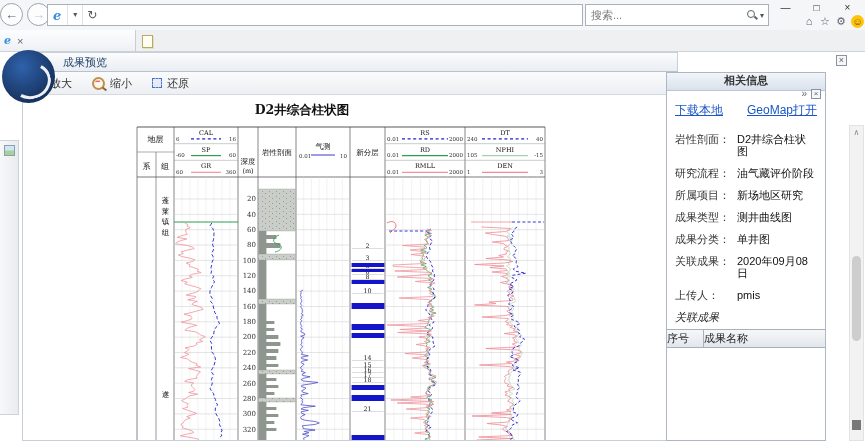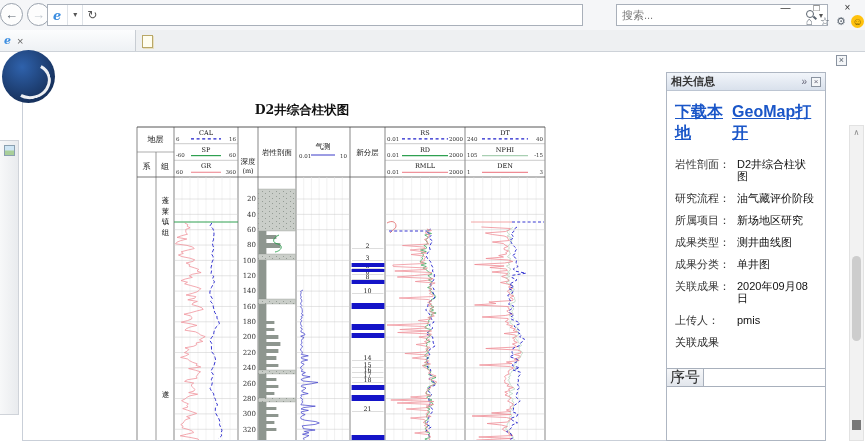--- a/index.html
+++ b/index.html
@@ -12,22 +12,22 @@
   .navbtn.fwd{color:#c3c9d0;}
   .addr{position:absolute;left:47px;top:4px;width:536px;height:22px;background:#fff;border:1px solid #a9b0ba;
     box-sizing:border-box;display:flex;align-items:center;padding:0 0 0 5px;font-size:11px;}
   .ie-e{color:#3b8de0;font-weight:bold;font-style:italic;font-size:13px;margin-right:6px;font-family:"DejaVu Serif","Liberation Serif",serif;}
   .url{flex:1;white-space:nowrap;overflow:hidden;color:#000;}
   .url .dim{color:#666;}
   .addr-right{display:flex;height:100%;align-items:center;}
   .addr-right span{display:inline-block;text-align:center;color:#555;border-left:1px solid #dfe3e8;height:100%;line-height:20px;}
   .addr-caret{width:14px;font-size:8px;}
   .addr-refresh{width:18px;font-size:12px;}
-  .search{position:absolute;left:585px;top:4px;width:212px;height:22px;background:#fff;border:1px solid #a9b0ba;
-    box-sizing:border-box;display:flex;align-items:center;margin-left:31px;}
+  .search{position:absolute;left:585px;top:4px;width:184px;height:22px;background:#fff;border:1px solid #a9b0ba;
+    box-sizing:border-box;display:flex;align-items:center;}
   .search input{border:0;outline:0;flex:1;font-size:11px;padding:0 5px;color:#333;background:transparent;min-width:0;}
   .search input::placeholder{color:#777;}
   .mag{position:relative;width:12px;height:12px;margin:0 1px 0 2px;}
   .mag::before{content:'';position:absolute;left:1px;top:1px;width:6px;height:6px;border:1.4px solid #5a646f;border-radius:50%;}
   .mag::after{content:'';position:absolute;left:8px;top:8px;width:4px;height:1.6px;background:#5a646f;transform:rotate(42deg);}
   .search .caret{font-size:8px;color:#555;margin:0 4px 0 1px;}
   .winbtns{position:absolute;left:770px;top:0;display:flex;}
   .winbtns span{width:31px;height:15px;text-align:center;font-size:10px;line-height:15px;color:#333;}
   .chromeicons{position:absolute;left:801px;top:13px;display:flex;align-items:center;}
   .chromeicons span{width:16px;height:16px;font-size:11px;color:#5b6570;text-align:center;line-height:16px;}
@@ -67,32 +67,32 @@
   .lens.plus::before{content:'+';position:absolute;left:1px;top:-2px;font-size:9px;line-height:1;font-weight:bold;color:#2a9a2a;}
   .lens.minus::before{content:'−';position:absolute;left:1px;top:-2px;font-size:9px;line-height:1;font-weight:bold;color:#cc3333;}
   .marquee{width:10px;height:10px;border:1px dashed #4a6fd0;background:rgba(90,130,220,.08);box-sizing:border-box;}
   .chartwrap{position:absolute;left:0;top:23px;width:654px;height:345px;overflow:hidden;}
   #log{display:block;}
   #log text{font-family:"DejaVu Serif","Liberation Serif",serif;}
   
   .infopanel{position:absolute;left:666px;top:20px;width:160px;height:369px;box-sizing:border-box;
     border:1px solid #aeb6c2;background:#fff;}
   .ipheader{height:17px;background:linear-gradient(#f2f5fa,#d9e1ec);border-bottom:1px solid #bcc5d2;
-    font-size:11px;font-weight:bold;color:#333;display:flex;align-items:center;padding:0 4px;}
+    font-size:11px;font-weight:bold;color:#333;display:flex;align-items:center;padding:0 4px;flex-direction:column;}
   .iph-icons{margin-left:auto;display:flex;align-items:center;gap:4px;font-weight:normal;color:#667;font-size:10px;}
   .boxclose{width:10px;height:10px;border:1px solid #8a93a0;font-size:8px;line-height:8px;text-align:center;box-sizing:border-box;background:#f4f6f8;}
   .ipbody{padding:6px 8px;font-size:11px;color:#222;}
   .links{display:flex;justify-content:space-between;margin:5px 0 14px;}
-  .links a{color:#1a56c8;font-weight:bold;text-decoration:underline;font-size:16px;cursor:pointer;}
+  .links a{color:#1a56c8;font-weight:normal;text-decoration:underline;font-size:12px;cursor:pointer;}
   .frow{display:flex;margin-bottom:10px;line-height:12px;}
   .flabel{width:62px;color:#333;flex:none;}
   .fvalue{flex:1;color:#111;}
-  .related{margin-bottom:20px;}
+  .related{margin-bottom:6px;font-style:italic;}
   .rtable{display:flex;height:17px;margin:0 -8px;border-top:1px solid #a8b0bc;border-bottom:1px solid #a8b0bc;}
-  .rtable .th{background:linear-gradient(#f6f7f9,#e2e6ec);font-size:15px;text-align:center;line-height:16px;color:#222;}
+  .rtable .th{background:linear-gradient(#f6f7f9,#e2e6ec);font-size:11px;text-align:left;line-height:16px;color:#222;}
   .th1{width:36px;border-right:1px solid #a8b0bc;}
   .th2{flex:1;}
   
   .vscroll{position:absolute;left:849px;top:73px;width:15px;height:316px;background:#f2f2f2;border:1px solid #e2e2e2;box-sizing:border-box;}
   .sarrow{display:block;text-align:center;color:#888;font-size:8px;height:14px;line-height:14px;}
   .sthumb{position:absolute;left:2px;top:130px;width:9px;height:85px;background:#cdcdcd;border-radius:5px;}
   .snub{position:absolute;left:2px;bottom:10px;width:9px;height:10px;background:#787878;}
 </style>
 </head>
 <body>
@@ -133,27 +133,44 @@
       <span class="tabclose">×</span>
     </div>
     <div class="newtab">
         <span class="pageicon"></span>
       </div>
   </div>
 
   <div class="page">
     <div class="logo"></div>
 
+    <div class="strip">
+      <span>成果预览</span>
+    </div>
     <span class="pageclose">×</span>
 
     <div class="leftstrip">
       <span class="mini-icon"></span>
     </div>
 
     <div class="preview">
+      <div class="ptoolbar">
+        <div class="tbtn">
+          <span class="lens plus"></span>
+          <span>放大</span>
+        </div>
+        <div class="tbtn">
+          <span class="lens minus"></span>
+          <span>缩小</span>
+        </div>
+        <div class="tbtn">
+          <span class="marquee"></span>
+          <span>还原</span>
+        </div>
+      </div>
       <div class="chartwrap">
         <svg id="log" width="654" height="345" viewBox="0 0 654 345">
             <defs>
               <pattern id="spk" width="7" height="5" patternUnits="userSpaceOnUse">
                 <rect width="7" height="5" fill="#cacec9"></rect>
                 <rect x="1" y="1" width="1" height="1" fill="#949c95"></rect>
                 <rect x="4" y="3" width="1" height="1" fill="#949c95"></rect>
               </pattern>
             </defs>
             <text x="279" y="19" font-size="12.5" fill="#111" text-anchor="middle" font-weight="bold">D2井综合柱状图</text>
@@ -469,20 +486,21 @@
             <span class="flabel">关联成果：</span>
             <span class="fvalue">2020年09月08日</span>
           </div>
         <div class="frow">
             <span class="flabel">上传人：</span>
             <span class="fvalue">pmis</span>
           </div>
         <div class="frow related">关联成果</div>
         <div class="rtable">
           <div class="th th1">序号</div>
+          <div class="th th2">成果名称</div>
         </div>
       </div>
     </div>
 
     <div class="vscroll">
       <span class="sarrow">∧</span>
       <div class="sthumb"></div>
       <div class="snub"></div>
     </div>
   </div>

